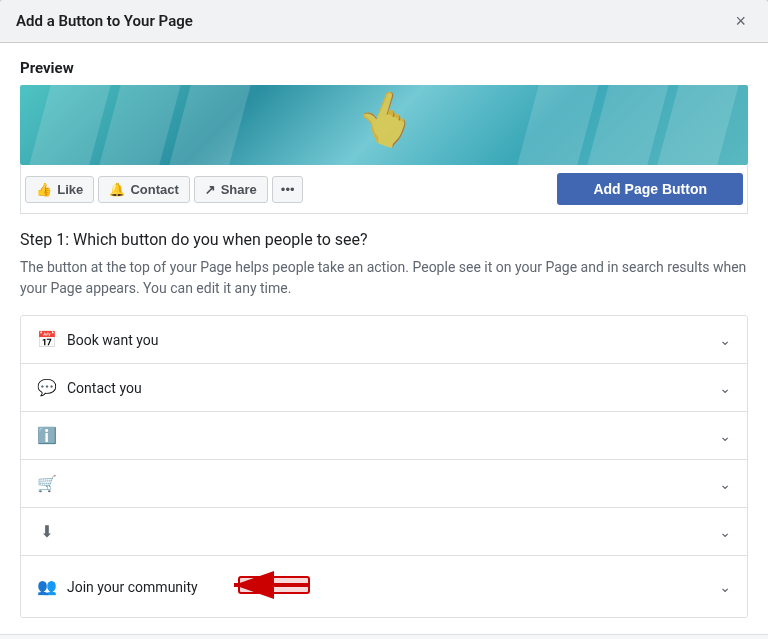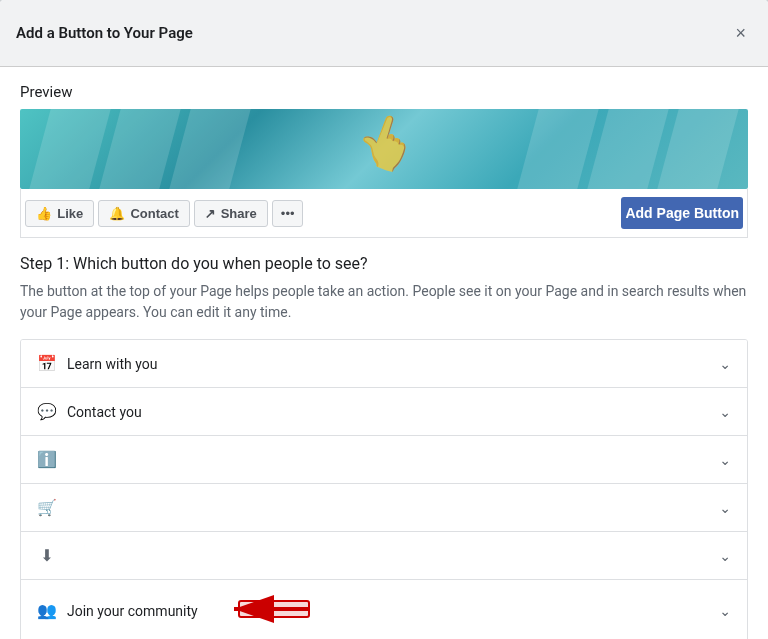--- a/index.html
+++ b/index.html
@@ -18,21 +18,21 @@
       box-shadow: 0 2px 20px rgba(0,0,0,0.3);
       width: 768px;
       min-height: 639px;
       position: relative;
       display: flex;
       flex-direction: column;
     }
     .dialog-header {
       background: #f1f2f3;
       border-bottom: 1px solid #ccc;
-      padding: 22px 16px;
+      padding: 10px 16px;
       display: flex;
       align-items: center;
       justify-content: space-between;
       border-radius: 4px 4px 0 0;
     }
     .dialog-title {
       font-size: 15px;
       font-weight: 600;
       color: #1c1e21;
     }
@@ -44,21 +44,21 @@
       color: #606770;
       line-height: 1;
       padding: 2px 6px;
     }
     .dialog-body {
       padding: 16px 20px;
       flex: 1;
     }
     .preview-label {
       font-size: 15px;
-      font-weight: 400;
+      font-weight: 700;
       color: #1c1e21;
       margin-bottom: 8px;
     }
     .preview-banner {
       width: 100%;
       height: 80px;
       background: linear-gradient(135deg, #4fc3c3 0%, #2a8fa0 30%, #74c9d4 50%, #3ba8b8 70%, #5ab8c0 100%);
       border-radius: 2px;
       overflow: hidden;
       position: relative;
@@ -120,21 +120,21 @@
       color: #4b4f56;
       font-size: 13px;
       cursor: pointer;
     }
     .add-page-btn {
       margin-left: auto;
       background: #4267b2;
       color: #fff;
       border: none;
       border-radius: 3px;
-      padding: 8px 4px;
+      padding: 8px 36px;
       font-size: 14px;
       font-weight: 600;
       cursor: pointer;
     }
     .step-title {
       font-size: 16px;
       font-weight: 400;
       color: #1c1e21;
       margin-bottom: 8px;
     }
@@ -244,21 +244,21 @@
     <div class="step-title">
       <strong>Step 1:</strong><span> Which button do you when people to see?</span>
     </div>
     <div class="step-desc">The button at the top of your Page helps people take an action. People see it on your Page and in search results when your Page appears. You can edit it any time.</div>
 
     <div class="options-list">
 
       <div class="option-item">
         <div class="option-left">
           <span class="option-icon">📅</span>
-          <span class="option-label">Learn with you</span>
+          <span class="option-label">Book want you</span>
         </div>
         <span class="chevron">⌄</span>
       </div>
 
       <div class="option-item">
         <div class="option-left">
           <span class="option-icon">💬</span>
           <span class="option-label">Contact you</span>
         </div>
         <span class="chevron">⌄</span>

